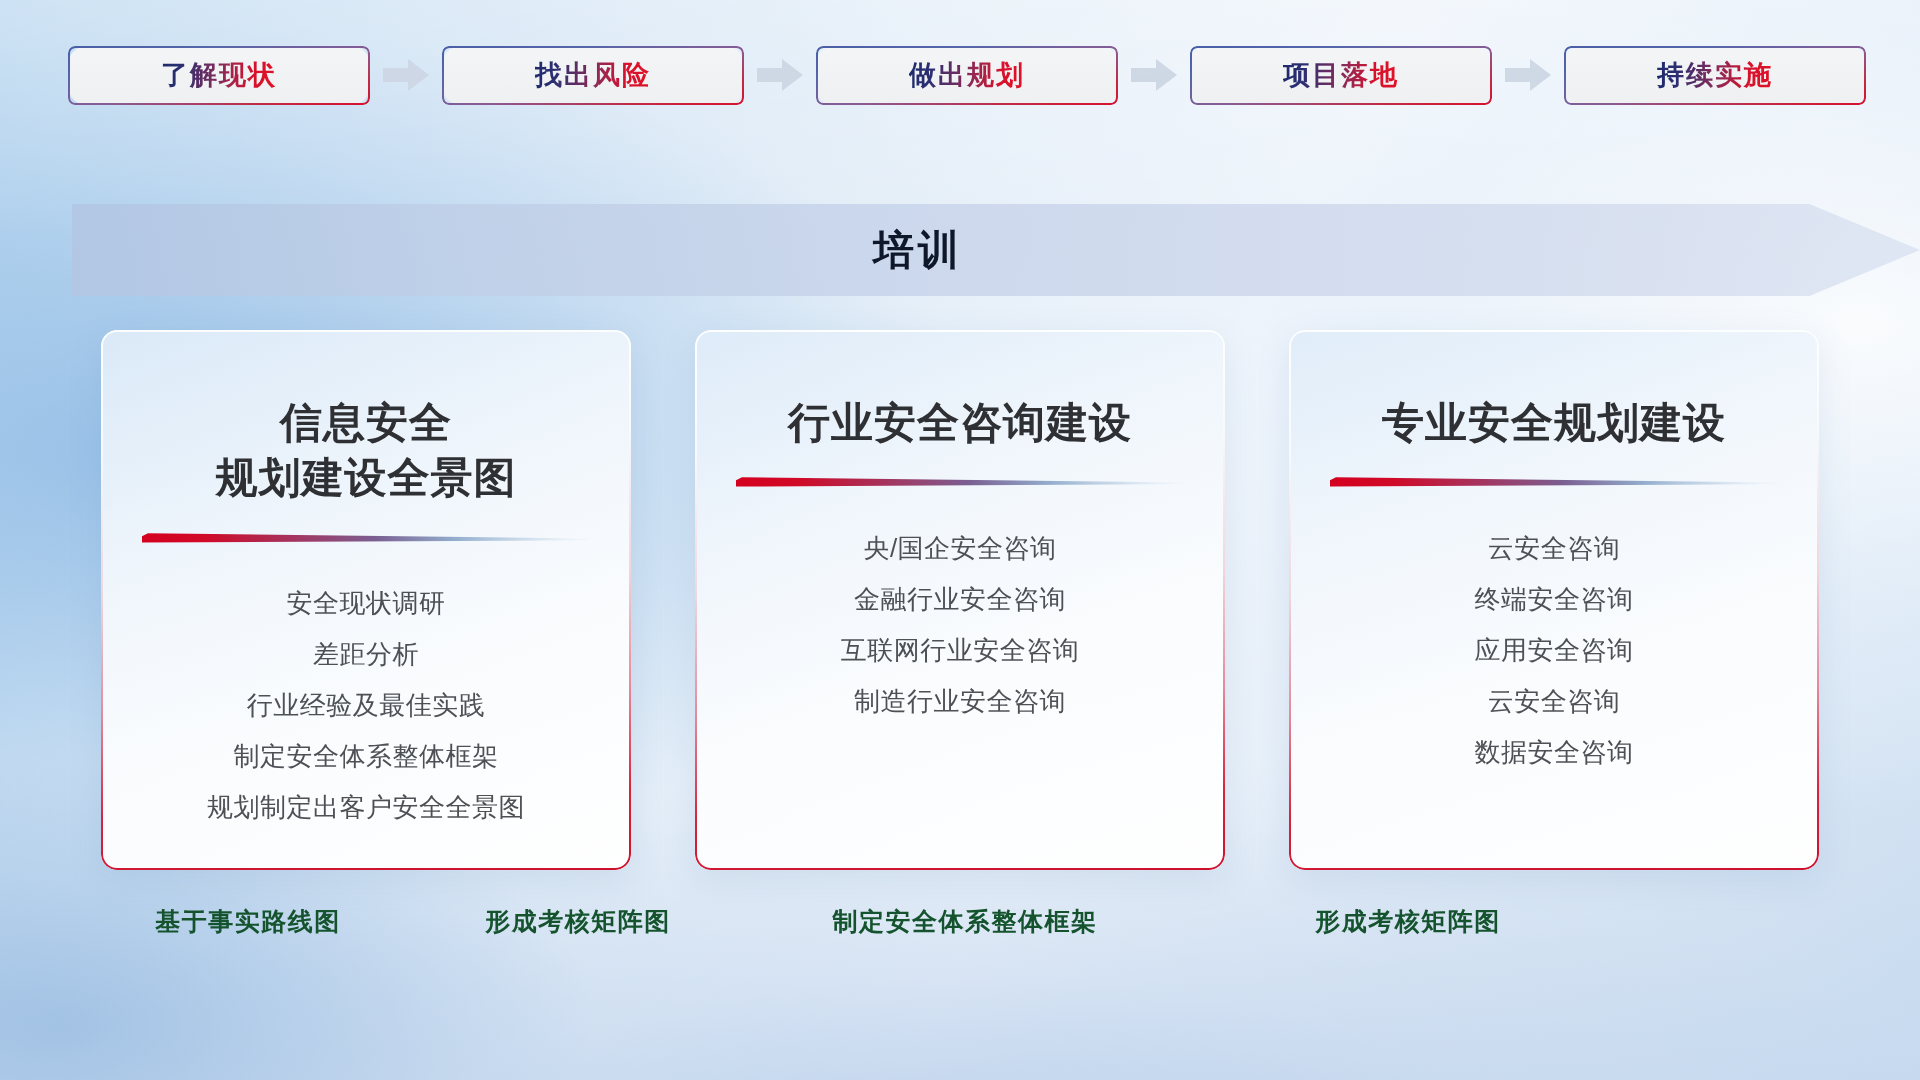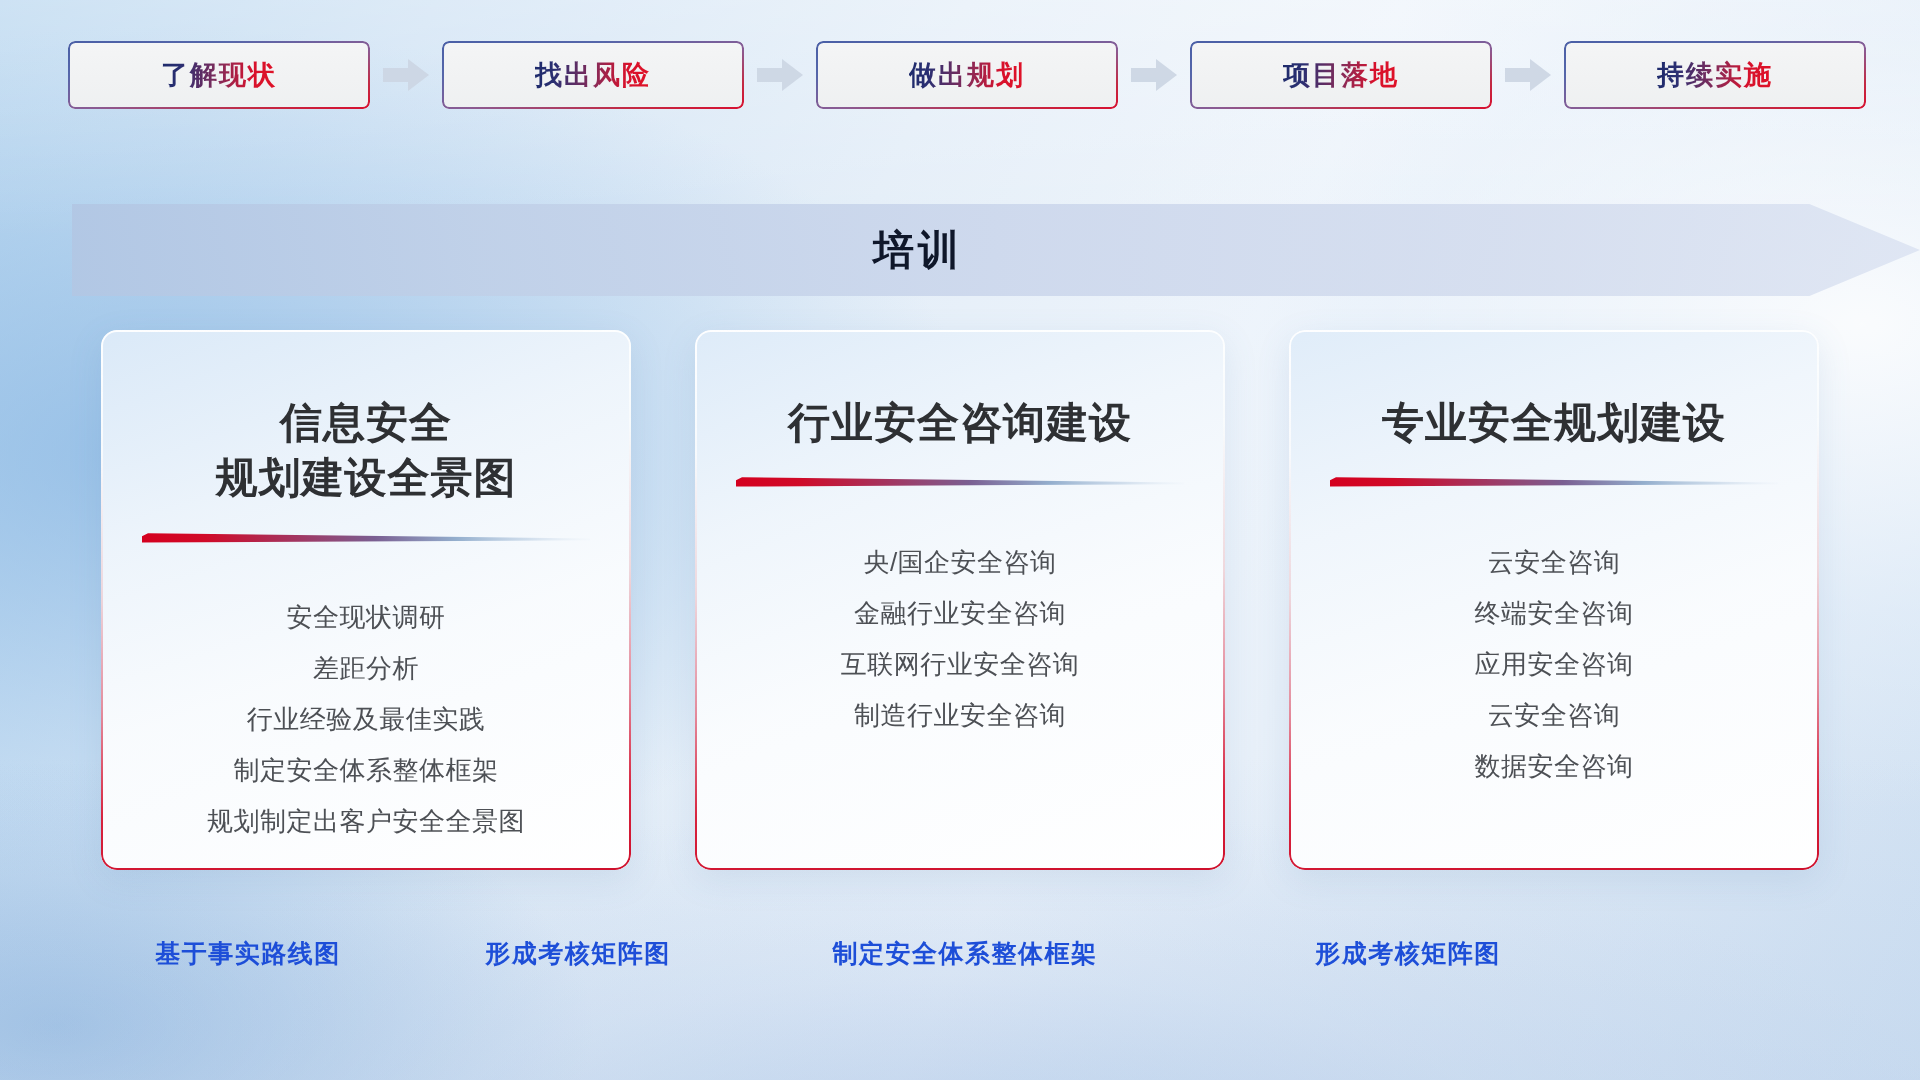--- a/index.html
+++ b/index.html
@@ -26,22 +26,22 @@
     background:radial-gradient(ellipse 40% 35% at 3% 95%, rgba(95,150,208,.45) 0%, rgba(255,255,255,0) 70%);}
   .bg-l6{position:absolute;inset:0;
     background:linear-gradient(180deg, rgba(255,255,255,.30) 0%, rgba(255,255,255,0) 22%, rgba(255,255,255,0) 70%, rgba(176,200,230,.28) 100%);}
 
   
   #steps{position:absolute;left:0;top:0;width:1920px;height:150px;z-index:4;
     display:flex;align-items:center;justify-content:flex-start;
     padding:0 68px;box-sizing:border-box;}
   .step-box{
     position:relative;
-    width:302px;height:68px;
-    border-radius:7px;
+    width:302px;height:59px;
+    border-radius:19px;
     box-sizing:border-box;
     display:flex;align-items:center;justify-content:center;
     background:linear-gradient(180deg,#f4f5f6 0%,#f1f2f3 55%,#eef0f1 100%);
     flex:0 0 auto;
   }
   .step-box::before{
     content:"";position:absolute;inset:0;border-radius:7px;padding:1.6px;
     background:linear-gradient(168deg,#4a5fa6 0%,#5566aa 26%,#8a5b93 55%,#c22a44 80%,#d8102f 100%);
     -webkit-mask:linear-gradient(#000 0 0) content-box,linear-gradient(#000 0 0);
     -webkit-mask-composite:xor;mask-composite:exclude;
@@ -105,35 +105,35 @@
     line-height:1.32;text-align:center;letter-spacing:1px;
     white-space:pre-line;
   }
   .card-divider{
     position:relative;z-index:2;
     width:448px;height:16px;margin-top:26px;margin-bottom:12px;
   }
   .card-divider svg{display:block;width:448px;height:16px;}
   .card-list{
     position:relative;z-index:2;
-    list-style:none;margin:16px;padding:16px 0 0 0;
+    list-style:none;margin:2px;padding:16px 0 0 0;
     display:flex;flex-direction:column;align-items:center;gap:0;
     width:100%;
   }
   .card-list li{
     font-size:26px;color:#4d5055;line-height:1;
     padding:12.5px 0;letter-spacing:.5px;white-space:nowrap;
   }
 
   
   #footers{position:absolute;left:0;top:905px;width:1920px;height:60px;z-index:5;}
   .footer-label{
     position:absolute;top:0;
-    font-size:25px;font-weight:700;color:#1d4ed8;letter-spacing:1.5px;
-    white-space:nowrap;transform:translateX(-50%);margin-top:32px;
+    font-size:25px;font-weight:700;color:#14532d;letter-spacing:1.5px;
+    white-space:nowrap;transform:translateX(-50%);
   }
 </style>
 </head>
 <body>
 
 <div id="bg">
   <div class="bg-l1"></div>
   <div class="bg-l2"></div>
   <div class="bg-l3"></div>
   <div class="bg-l4"></div>

